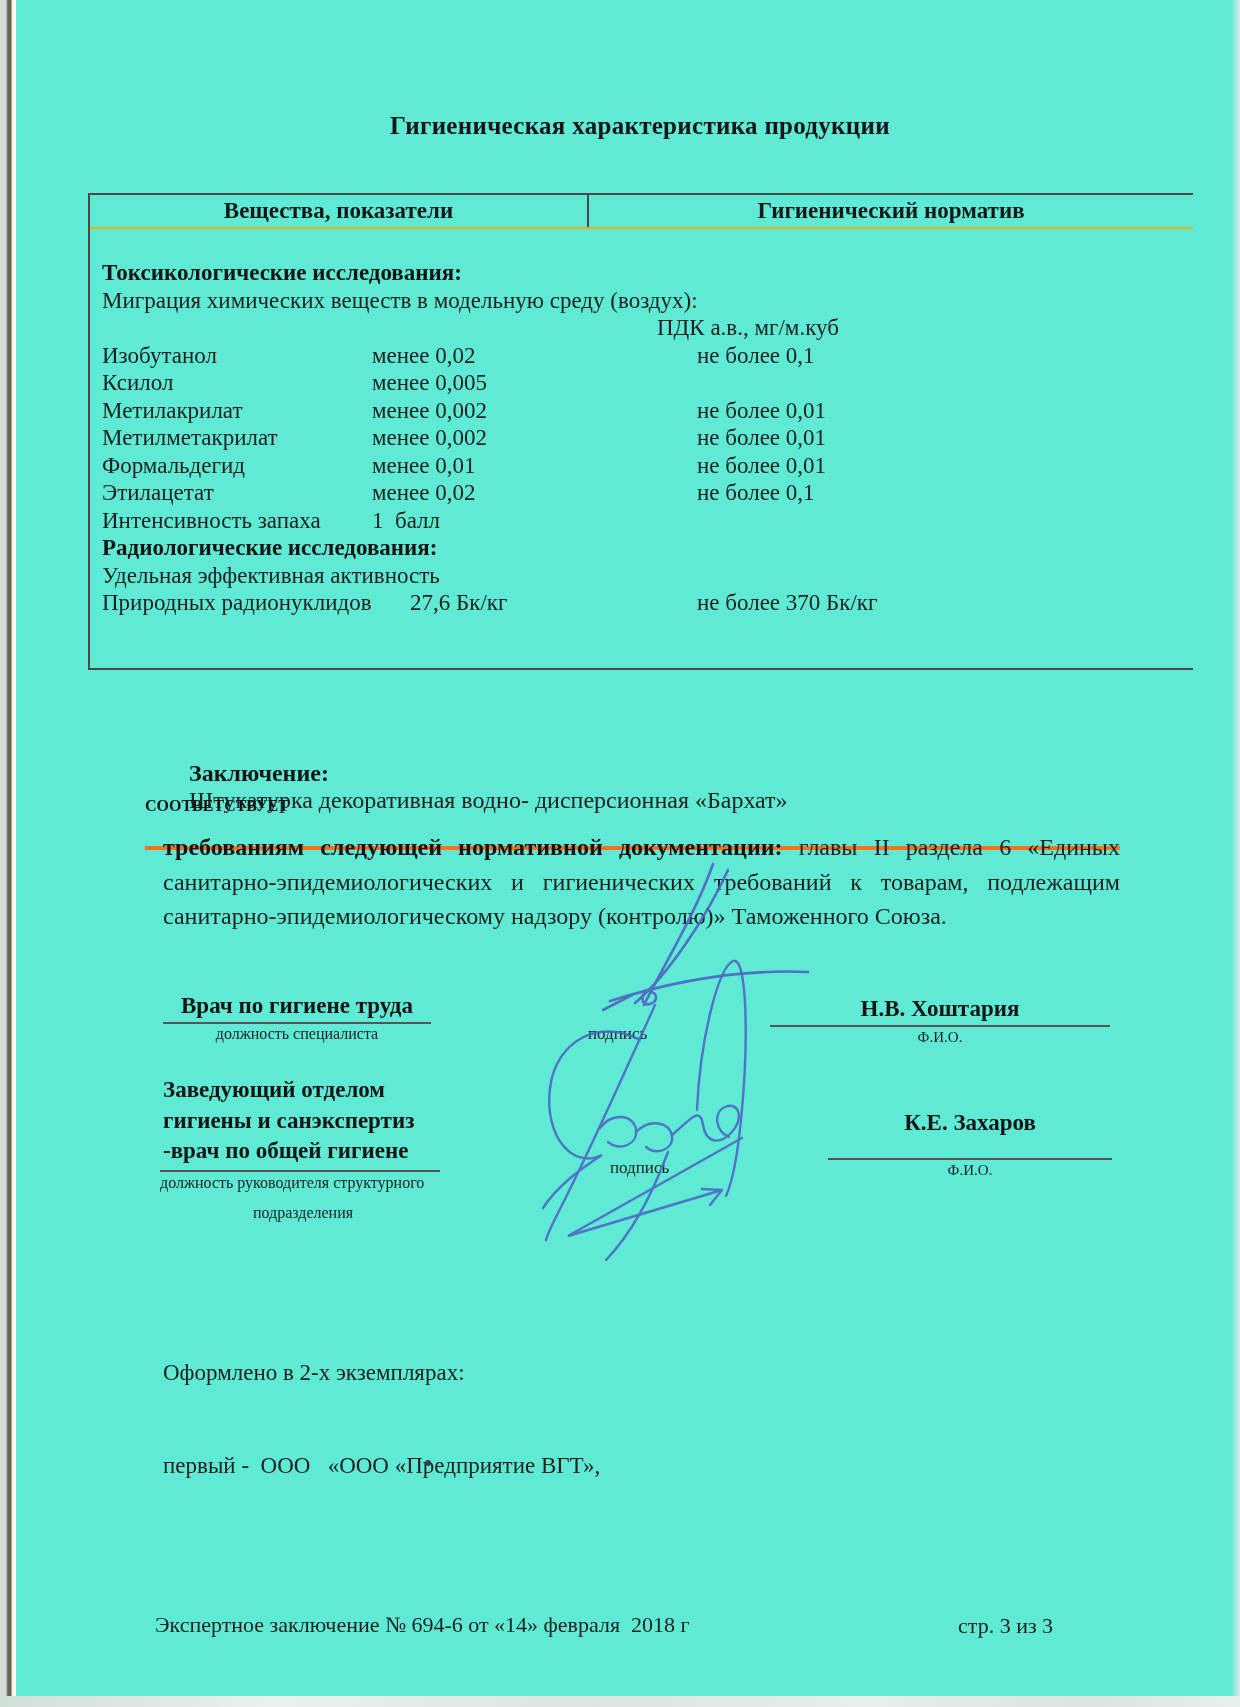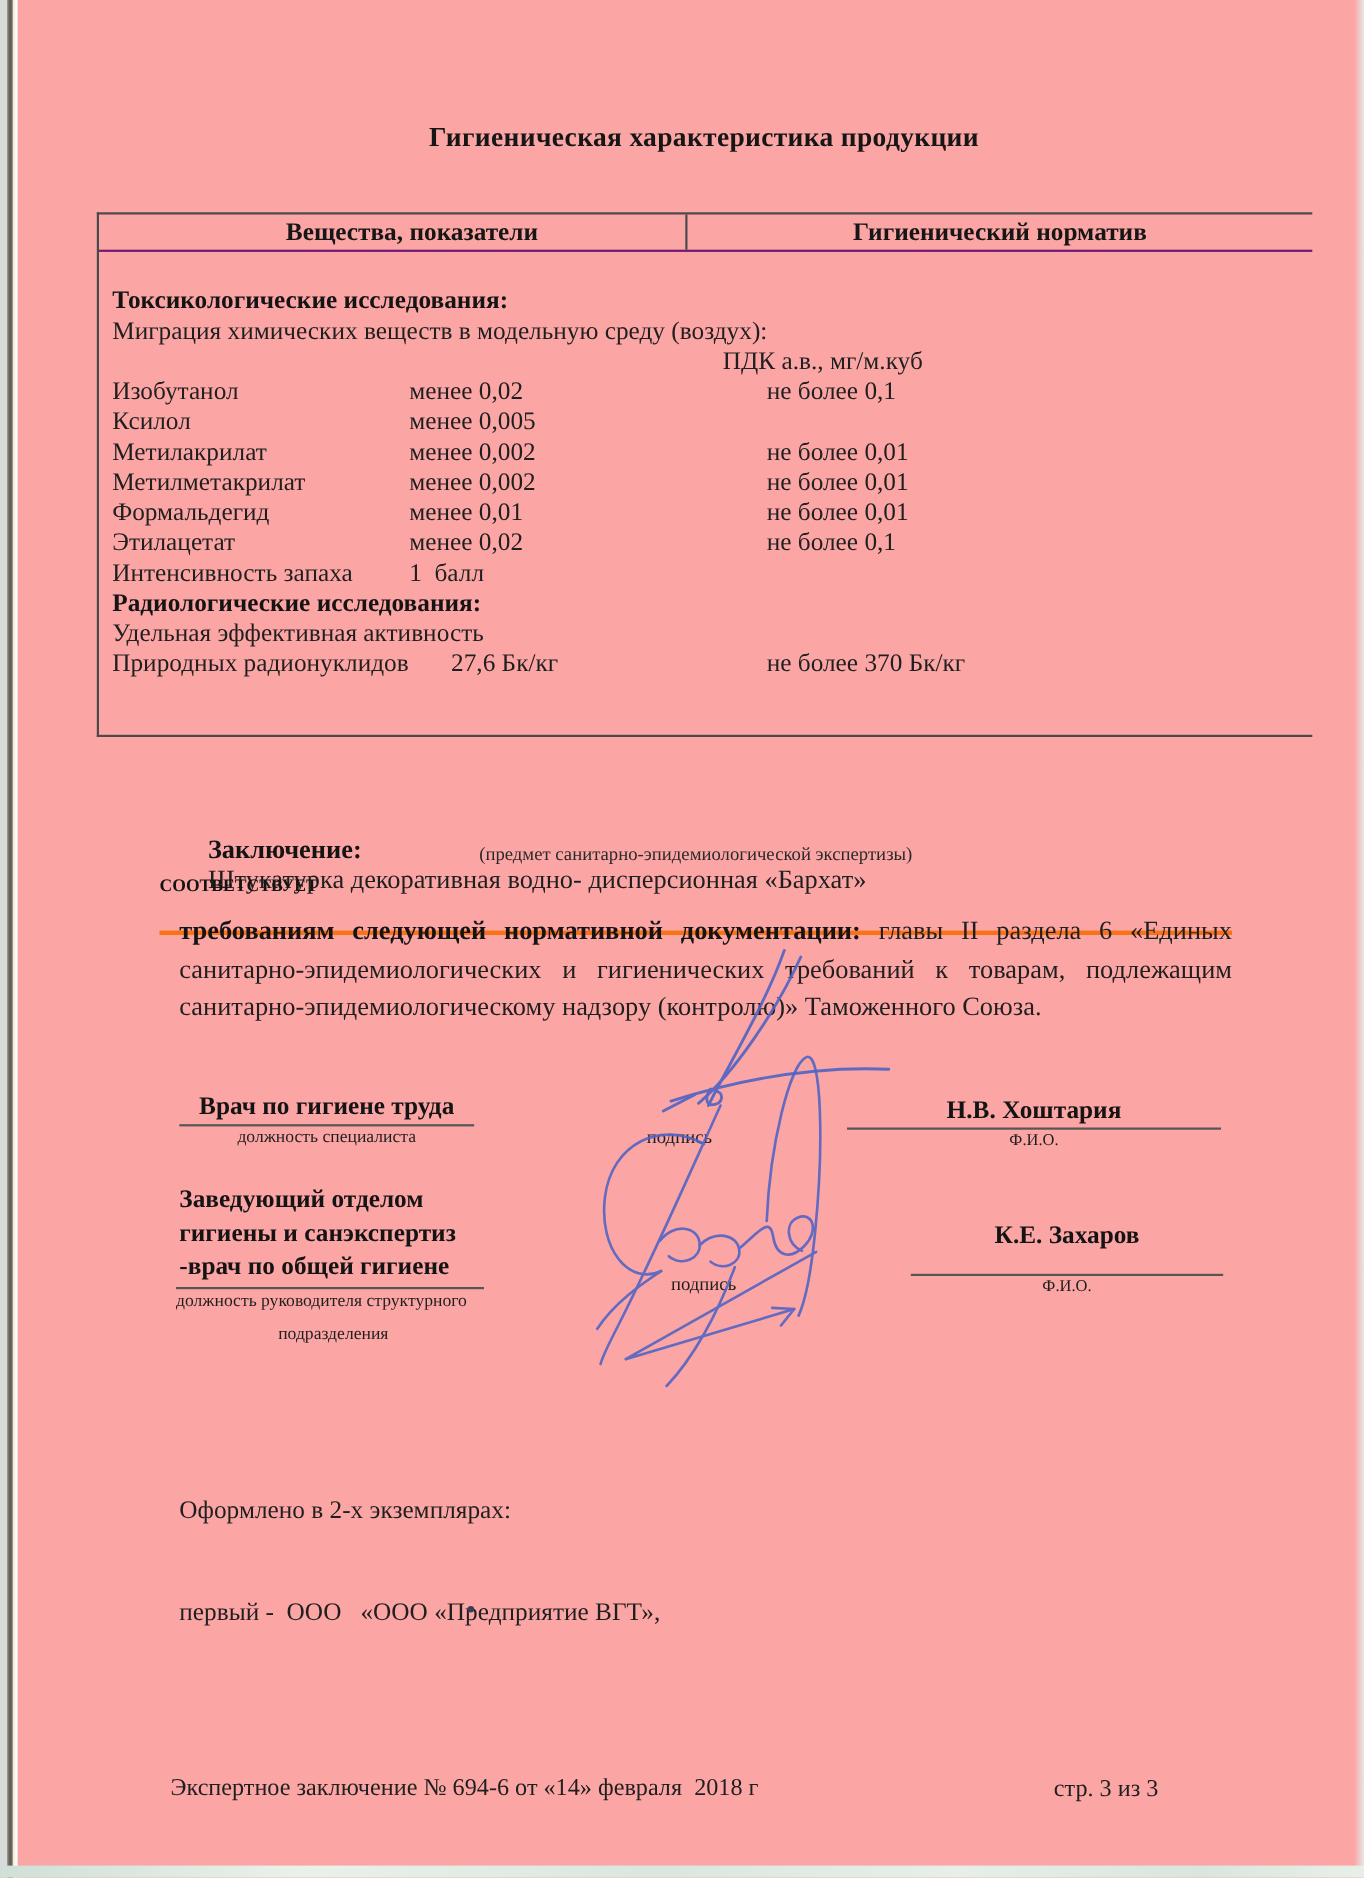--- a/index.html
+++ b/index.html
@@ -1,19 +1,19 @@
 <!DOCTYPE html>
 <html><head>
 <meta charset="utf-8">
 <style>
   html,body{margin:0;padding:0;background:#e9e9e7;}
   .page{
     position:relative;
     width:1240px;height:1707px;
-    background:#fca5a5;
+    background:#5eead4;
     font-family:"Liberation Serif", serif;
     color:#1f1f1f;
     overflow:hidden;
     text-decoration:underline;
   }
   
   .left-edge{position:absolute;left:0;top:0;width:16px;height:100%;
     background:linear-gradient(90deg,#d6dad9 0px,#d6dad9 6px,#8a8678 7px,#5f5b50 9px,#6f6a60 11px,#ece6d4 12px,#f7f3e8 13px,#ffffff 16px);}
   .bottom-edge{position:absolute;left:0;bottom:0;width:100%;height:11px;
     background:linear-gradient(90deg,#cfe0d8,#e9f1eb 22%,#d9e7e0 48%,#e6efe9 70%,#d8e6df 88%,#e8efe9);}
@@ -21,21 +21,21 @@
     background:linear-gradient(90deg,rgba(227,232,230,0),#e3e8e6);}
   .ink-dot{position:absolute;left:425px;top:1460px;width:6px;height:6px;border-radius:50%;background:#3c3c54;}
 
   .title{position:absolute;left:40px;top:112px;width:1200px;text-align:center;
     font-size:25px;font-weight:bold;letter-spacing:.3px;color:#161616;}
 
   
   .doc-table{position:absolute;left:88px;top:193px;width:1105px;height:477px;
     border-top:2px solid #4a4a4a;border-bottom:2px solid #4a4a4a;border-left:2px solid #4a4a4a;
     box-sizing:border-box;}
-  .t-head{display:grid;grid-template-columns:499px 1fr;height:32px;border-bottom:2px solid #701a75;padding-left:36px;}
+  .t-head{display:grid;grid-template-columns:499px 1fr;height:32px;border-bottom:2px solid #eab308;}
   .t-head div{display:flex;align-items:center;justify-content:center;
     font-weight:bold;font-size:23px;color:#161616;white-space:pre;}
   .t-head div:first-child{border-right:2px solid #4a4a4a;}
   .t-body{padding:3px 0 0 12px;font-size:23px;line-height:27.5px;margin-top:27px;}
   .t-line{white-space:pre-wrap;}
   .t-section{font-weight:bold;color:#141414;}
   .t-unit{margin-left:555px;}
   .t-row{display:grid;grid-template-columns:270px 325px 1fr;}
   .t-row > div{white-space:pre-wrap;}
   .t-row-rad{grid-template-columns:308px 287px 1fr;}
@@ -140,21 +140,20 @@
         <div>27,6 Бк/кг</div>
         <div>не более 370 Бк/кг</div>
       </div>
     </div>
   </div>
 
   <div class="concl-line">
     <span class="concl-label">Заключение:</span>
     <span>Штукатурка декоративная водно- дисперсионная «Бархат»</span>
   </div>
-  <div class="concl-note">(предмет санитарно-эпидемиологической экспертизы)</div>
   <div class="verdict">СООТВЕТСТВУЕТ</div>
   <div class="req-par">
     <b>требованиям следующей нормативной документации:</b>
     <span>главы II раздела 6 «Единых санитарно-эпидемиологических и гигиенических требований к товарам, подлежащим санитарно-эпидемиологическому надзору (контролю)» Таможенного Союза.</span>
   </div>
 
   <div class="sig-pos-1">Врач по гигиене труда</div>
   <div class="sig-pos-note-1">должность специалиста</div>
   <div class="sign-label-1">подпись</div>
   <div class="sig-name-1">Н.В. Хоштария</div>

